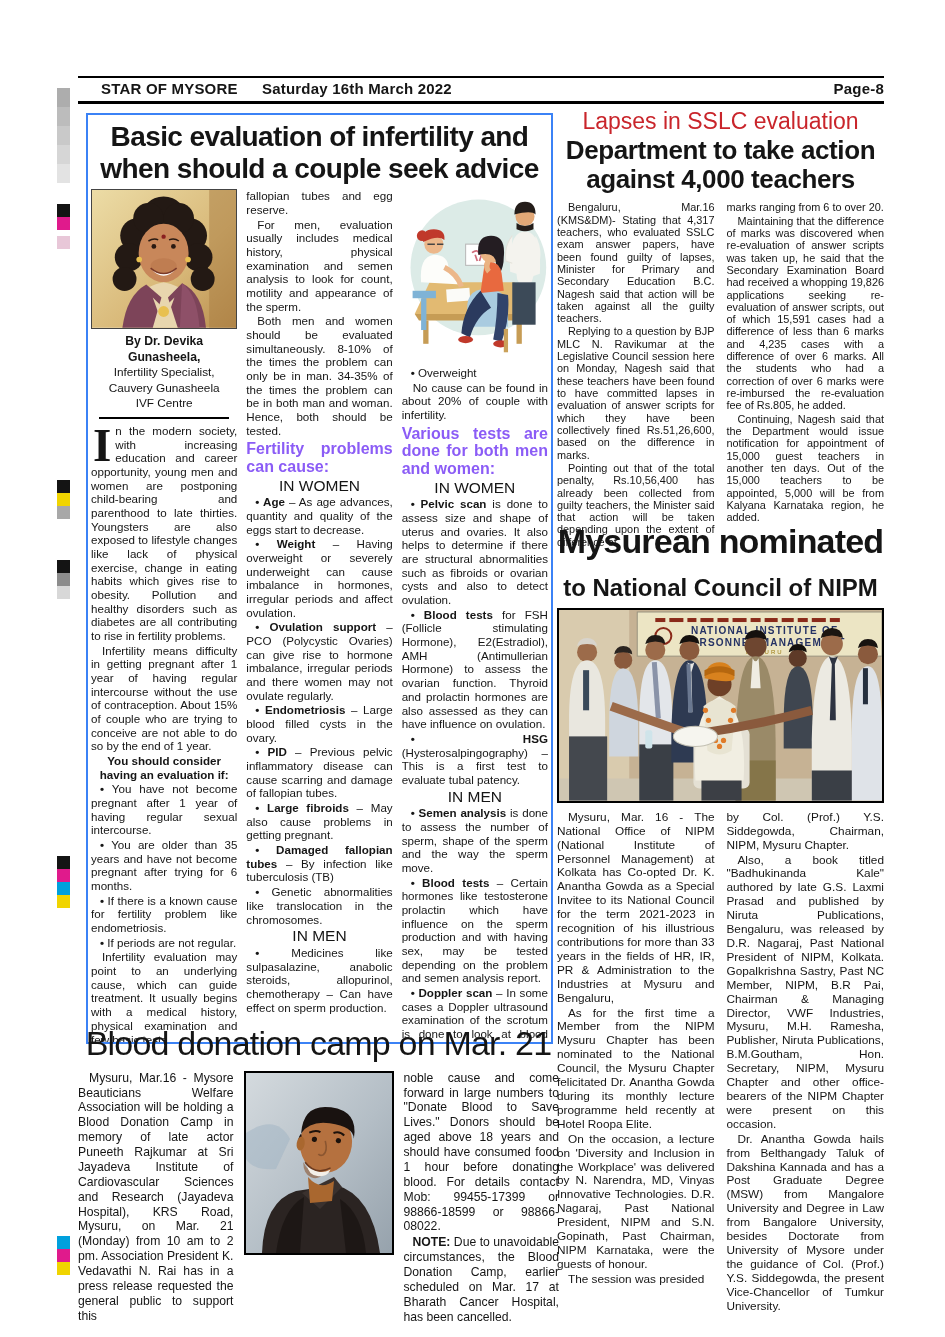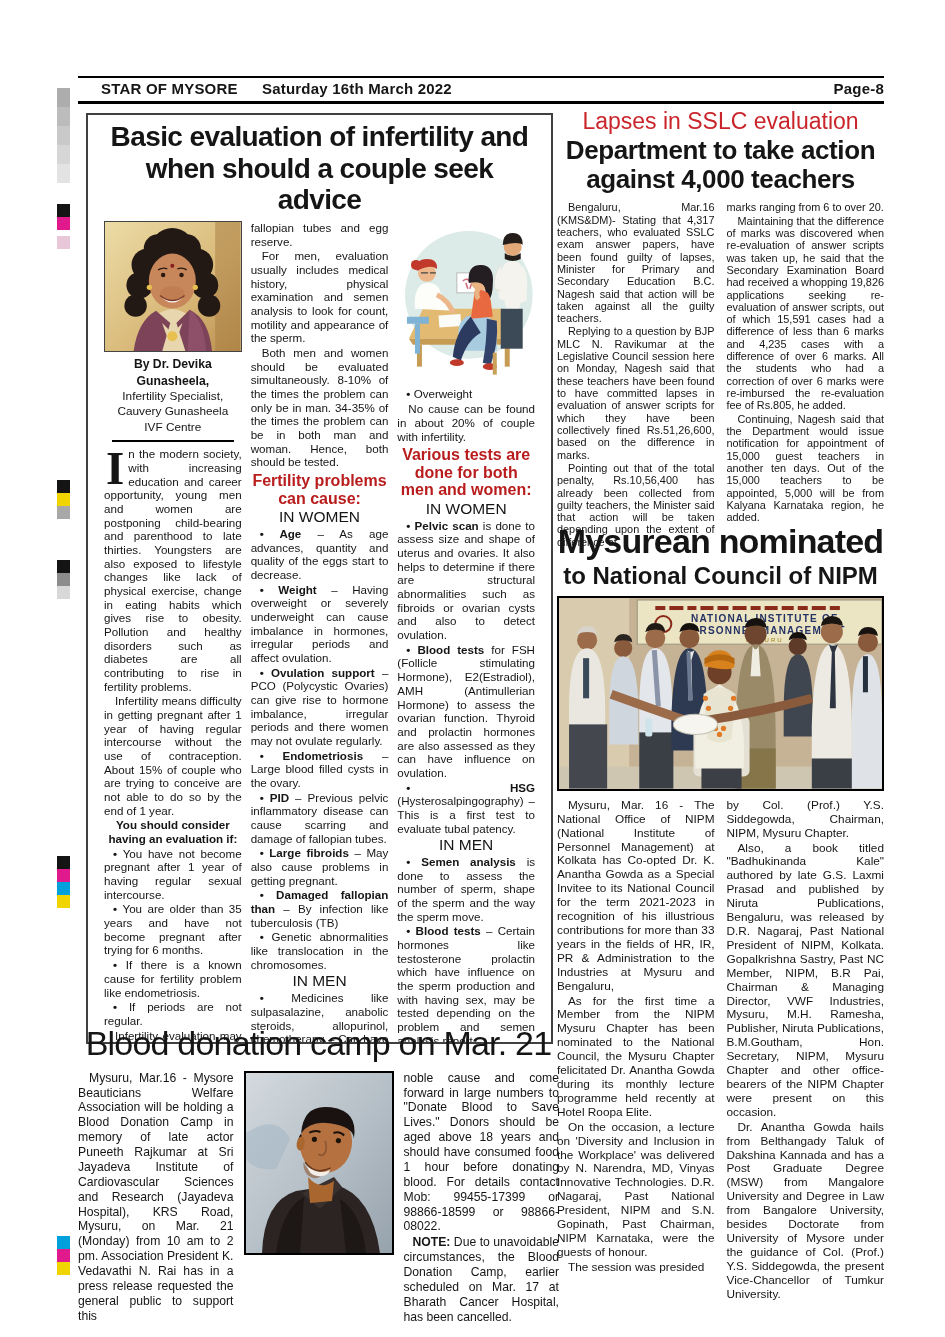--- a/index.html
+++ b/index.html
@@ -10,50 +10,50 @@
   .rule.thin{top:76px;height:2px;}
   .rule.thick{top:101px;height:3px;}
   .hdr{position:absolute;top:80px;font-size:15px;font-weight:bold;letter-spacing:.2px;margin-left:15px;}
   .hdr.mast{left:86px;}
   .hdr.date{left:247px;}
   .hdr.pageno{left:auto;right:61px;}
   
   .reg{position:absolute;left:57px;width:13px;}
   .regseg{width:13px;height:19px;}
   
-  .box-inf{position:absolute;left:86px;top:113px;width:467px;height:931px;border:2px solid #404040;
-           box-sizing:border-box;padding:4px 16px 0;overflow:hidden;}
+  .box-inf{position:absolute;left:86px;top:113px;width:467px;height:931px;border:2px solid #3b82f6;
+           box-sizing:border-box;padding:4px 3px 0;overflow:hidden;}
   .inf-headline{font-size:28px;font-weight:bold;text-align:center;line-height:1.13;letter-spacing:-.6px;margin:2px 0 5px;}
   .cols3{display:flex;gap:9px;}
   .col{flex:1;min-width:0;font-size:11.6px;line-height:1.18;text-align:justify;}
   .photo-frame{border:1px solid #444;line-height:0;margin-bottom:4px;}
   .photo-frame svg{display:block;width:100%;}
   .caption{text-align:center;font-size:11.8px;line-height:1.32;}
   .cap-name{font-weight:bold;font-size:12.2px;}
   .cap-rule{border-top:2px solid #000;margin:5px 8px 5px;}
   p{margin:0 0 1px;}
   .ind{text-indent:11px;}
   .bu{text-indent:9px;}
   .bl{font-weight:bold;}
   .h-cb{font-weight:bold;text-align:center;text-indent:0;margin:1px 0;}
-  .h-red{color:#b91c1c;font-weight:bold;font-size:16px;line-height:1.1;text-align:center;margin:3px 0 1px;}
+  .h-red{color:#8b5cf6;font-weight:bold;font-size:16px;line-height:1.1;margin:3px 0 1px;}
   .h-caps{font-size:15.5px;text-align:center;margin:0 0 1px;line-height:1.15;}
   .dropcap{float:left;font-family:"Liberation Serif",serif;font-weight:bold;font-size:47px;line-height:.8;
            padding:3px 4px 0 2px;}
   
   .sslc{position:absolute;left:557px;top:109px;width:327px;}
   .sslc-kicker{color:#c9252b;font-size:23px;text-align:center;line-height:1.05;}
   .sslc-headline{font-size:26px;font-weight:bold;text-align:center;line-height:1.1;letter-spacing:-.4px;margin-top:3px;}
   .cols2{display:flex;gap:12px;margin-top:8px;}
   .col2{flex:1;min-width:0;text-align:justify;}
   .sslc .col2{font-size:10.9px;line-height:1.13;}
   
   .nipm{position:absolute;left:557px;top:524px;width:327px;}
   .nipm-h1{font-size:34px;font-weight:bold;text-align:center;letter-spacing:-.8px;line-height:1.05;}
-  .nipm-h2{font-size:24px;font-weight:bold;text-align:center;line-height:1.15;margin-top:2px;}
+  .nipm-h2{font-size:24px;font-weight:bold;text-align:center;line-height:1.15;margin-top:14px;}
   .nipm-photo{border:2px solid #000;margin-top:7px;line-height:0;}
   .nipm-photo svg{display:block;width:100%;}
   .nipm .col2{font-size:11.8px;line-height:1.18;}
   
   .blood{position:absolute;left:78px;top:1026px;width:481px;}
   .blood-h1{font-size:34px;font-weight:normal;text-align:center;letter-spacing:-.8px;line-height:1.05;}
   .blood-h2{font-size:25px;font-weight:bold;text-align:center;line-height:1.1;margin-top:2px;}
   .blood-cols{display:flex;gap:10px;margin-top:9px;}
   .blood-col{flex:1;min-width:0;font-size:12.2px;line-height:1.22;text-align:justify;}
   .blood-photo{width:150px;flex:0 0 150px;border:2px solid #000;box-sizing:border-box;height:184px;line-height:0;}
@@ -176,21 +176,21 @@
         <p class="ind">For men, evaluation usually includes medical history, physical examination and semen analysis to look for count, motility and appearance of the sperm.</p>
         <p class="ind">Both men and women should be evaluated simultaneously. 8-10% of the times the problem can only be in man.  34-35% of the times the problem can be in both man and woman.  Hence, both should be tested.</p>
         <p class="h-red">Fertility problems can cause:</p>
         <p class="h-caps">IN WOMEN</p>
         <p class="bu"><span class="bl">• Age </span><span>– As age advances, quantity and quality of the eggs start to decrease.</span></p>
         <p class="bu"><span class="bl">• Weight </span><span>– Having overweight or severely underweight can cause imbalance in hormones, irregular periods and affect ovulation.</span></p>
         <p class="bu"><span class="bl">• Ovulation support </span><span>– PCO (Polycystic Ovaries) can give rise to hormone imbalance, irregular periods and there women may not ovulate regularly.</span></p>
         <p class="bu"><span class="bl">• Endometriosis </span><span>– Large blood filled cysts in the ovary.</span></p>
         <p class="bu"><span class="bl">• PID </span><span>– Previous pelvic inflammatory disease can cause scarring and damage of fallopian tubes.</span></p>
         <p class="bu"><span class="bl">• Large fibroids </span><span>– May also cause problems in getting pregnant.</span></p>
-        <p class="bu"><span class="bl">• Damaged fallopian than </span><span>– By infection like tuberculosis (TB)</span></p>
+        <p class="bu"><span class="bl">• Damaged fallopian tubes </span><span>– By infection like tuberculosis (TB)</span></p>
         <p class="bu"><span class="bl">• </span><span>Genetic abnormalities like translocation in the chromosomes.</span></p>
         <p class="h-caps">IN MEN</p>
         <p class="bu"><span class="bl">• </span><span>Medicines like sulpasalazine, anabolic steroids, allopurinol, chemotherapy – Can have effect on sperm production.</span></p>
 
       </div>
 
       <div class="col">
         <div style="margin:0 0 3px;">
           <svg viewBox="0 0 138 164" style="display:block;width:100%;">
             <rect width="138" height="164" fill="#fff"></rect>

